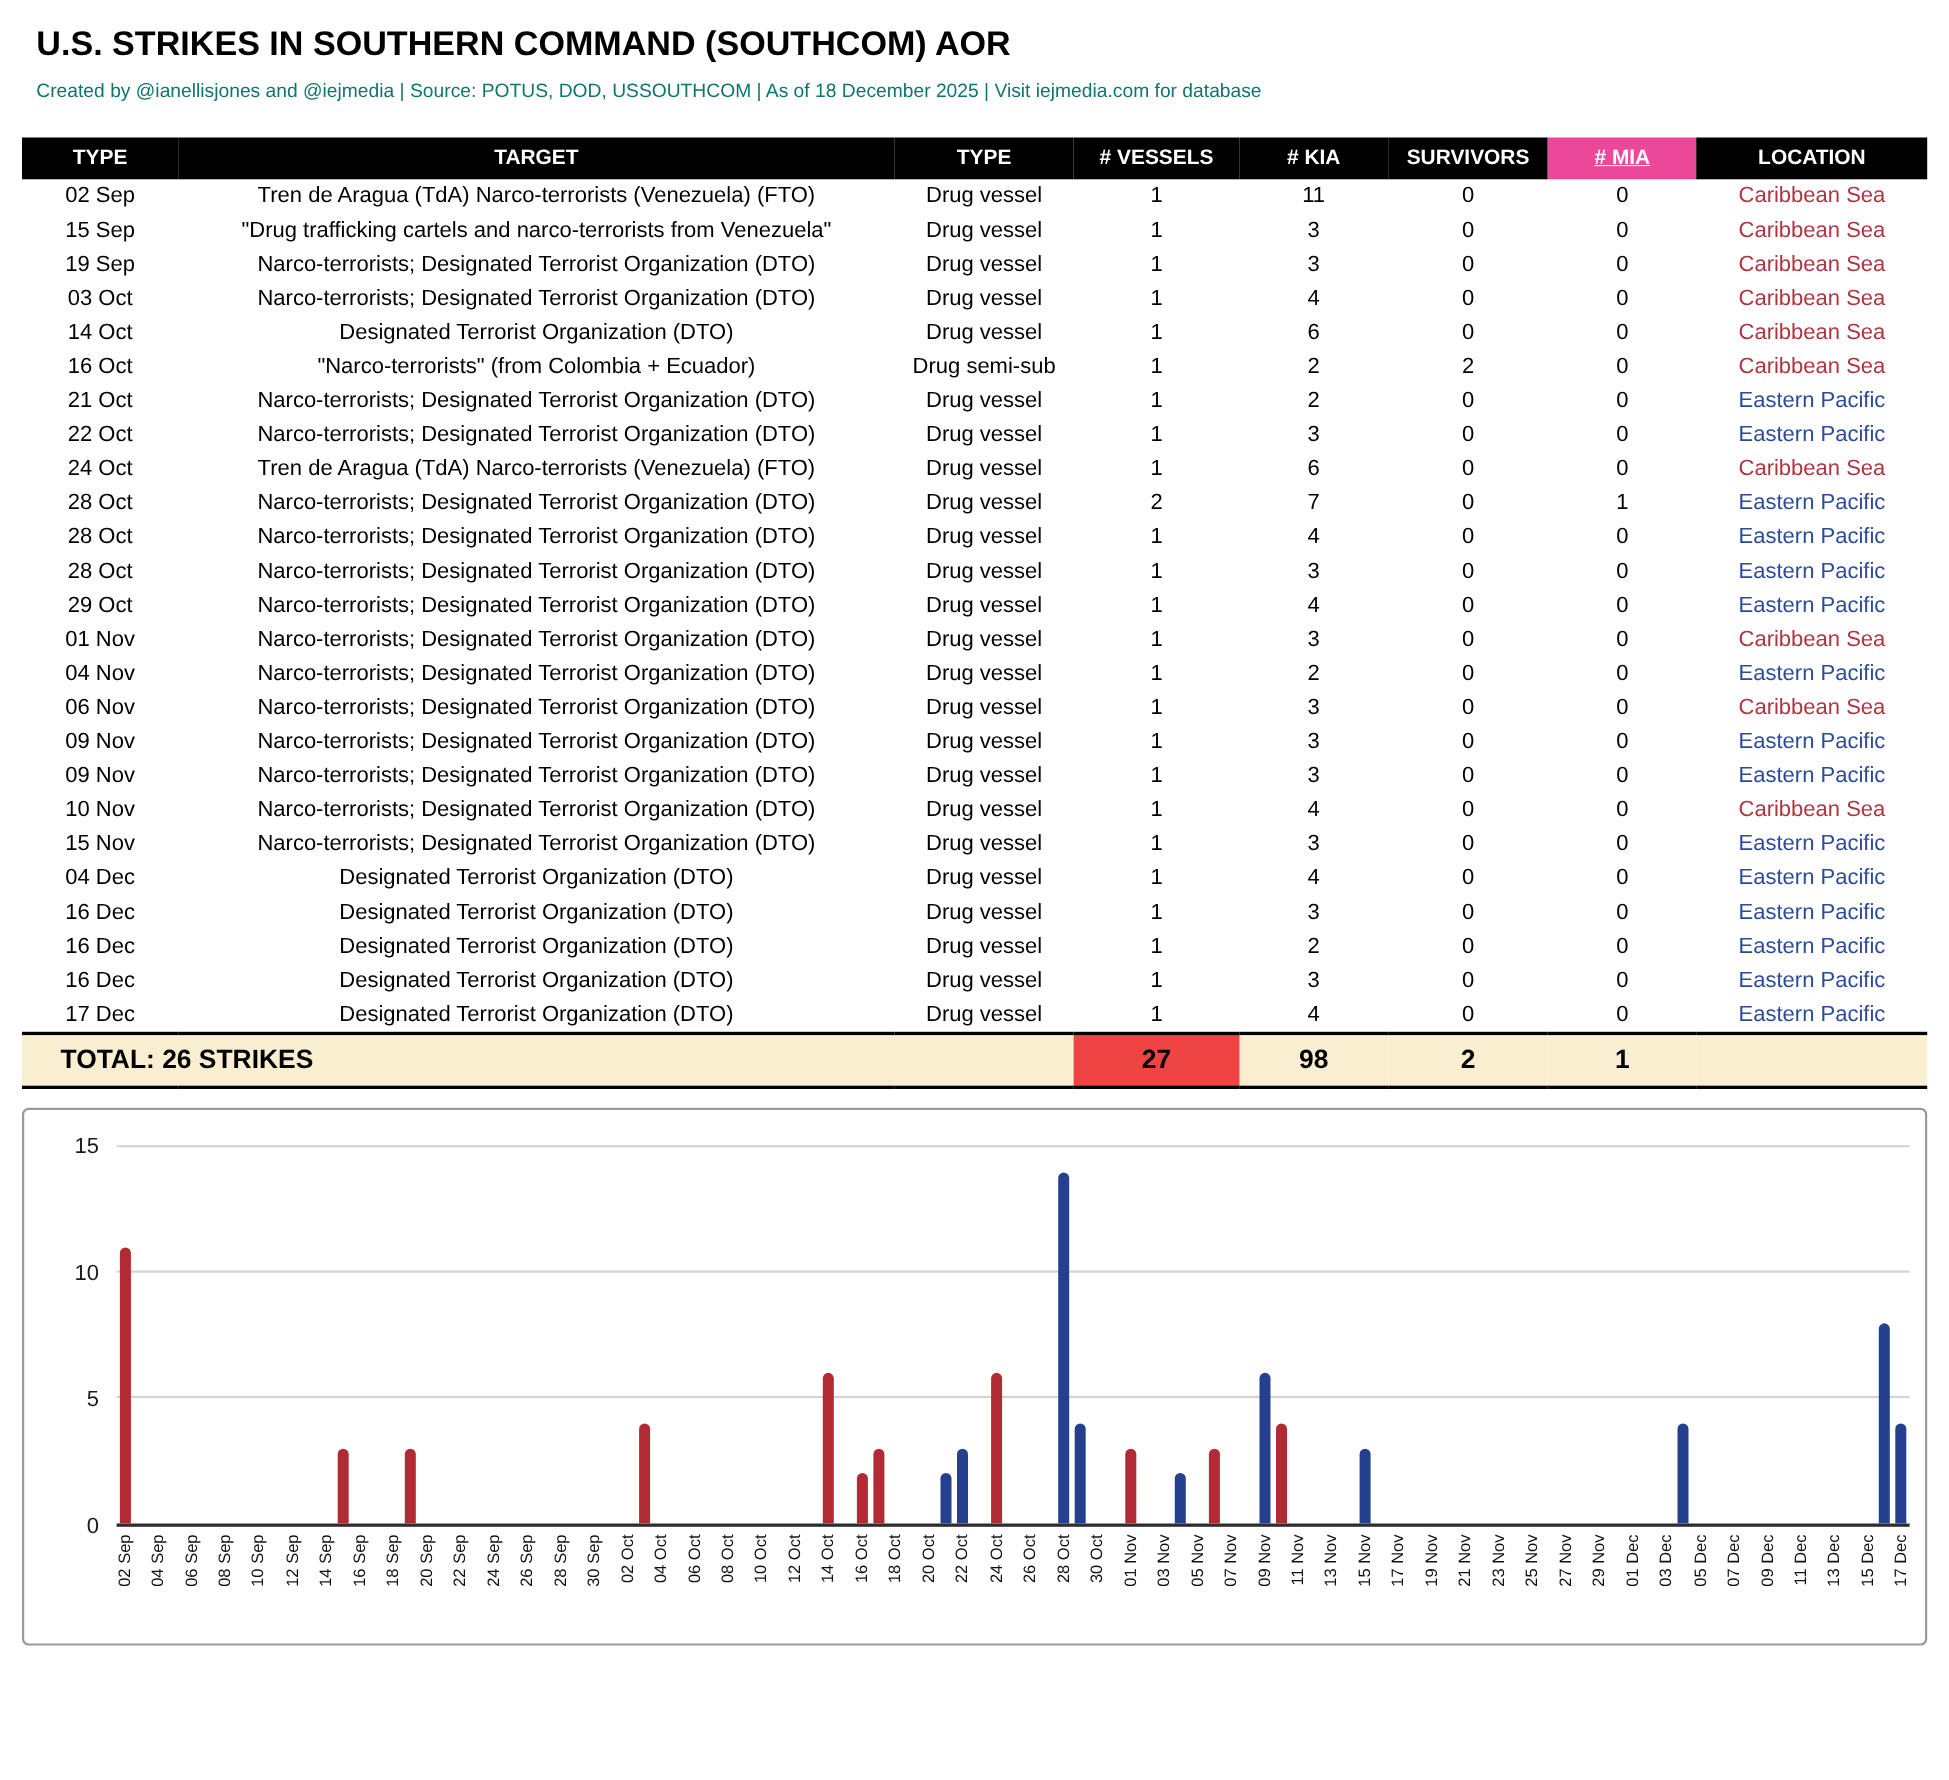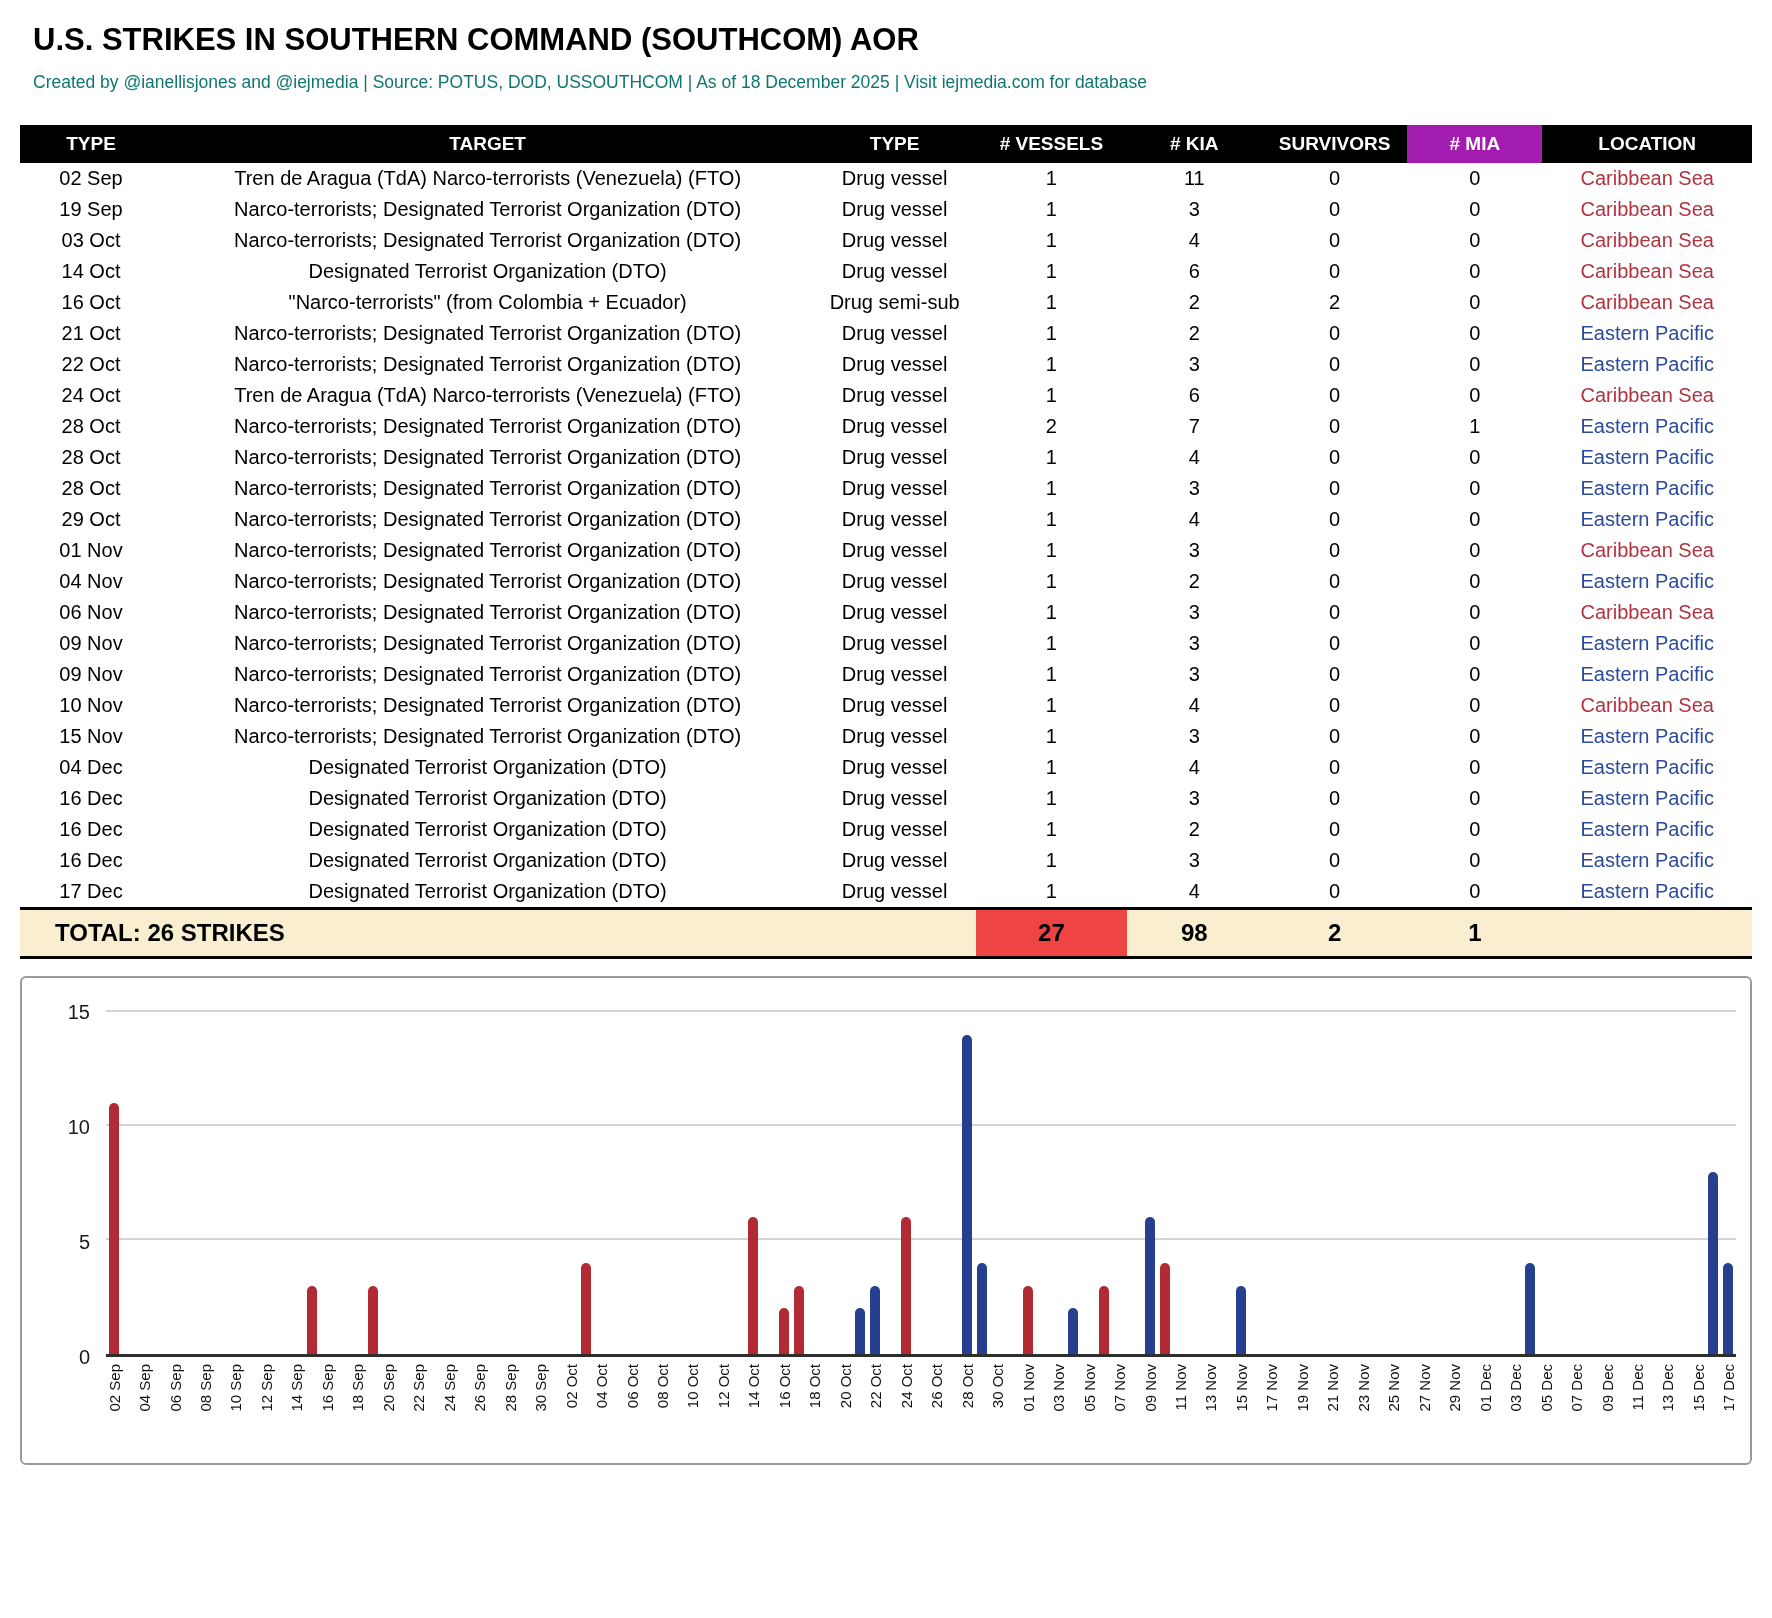--- a/index.html
+++ b/index.html
@@ -97,31 +97,41 @@
         <col style="width:12.1%">
     </colgroup>
     <thead>
       <tr id="header-row">
           <th style="background: rgb(0, 0, 0); color: rgb(255, 255, 255);">TYPE</th>
           <th style="background: rgb(0, 0, 0); color: rgb(255, 255, 255);">TARGET</th>
           <th style="background: rgb(0, 0, 0); color: rgb(255, 255, 255);">TYPE</th>
           <th style="background: rgb(0, 0, 0); color: rgb(255, 255, 255);"># VESSELS</th>
           <th style="background: rgb(0, 0, 0); color: rgb(255, 255, 255);"># KIA</th>
           <th style="background: rgb(0, 0, 0); color: rgb(255, 255, 255);">SURVIVORS</th>
-          <th style="background: #a21caf; color: rgb(255, 255, 255);"># MIA</th>
+          <th style="background: #ec4899; color: rgb(255, 255, 255); text-decoration: underline;"># MIA</th>
           <th style="background: rgb(0, 0, 0); color: rgb(255, 255, 255);">LOCATION</th>
         </tr>
     </thead>
     <tbody id="table-body">
         <tr>
           <td>02 Sep</td>
           <td>Tren de Aragua (TdA) Narco-terrorists (Venezuela) (FTO)</td>
           <td>Drug vessel</td>
           <td>1</td>
           <td>11</td>
+          <td>0</td>
+          <td>0</td>
+          <td class="loc" style="color: rgb(176, 52, 64);">Caribbean Sea</td>
+        </tr>
+        <tr>
+          <td>15 Sep</td>
+          <td>"Drug trafficking cartels and narco-terrorists from Venezuela"</td>
+          <td>Drug vessel</td>
+          <td>1</td>
+          <td>3</td>
           <td>0</td>
           <td>0</td>
           <td class="loc" style="color: rgb(176, 52, 64);">Caribbean Sea</td>
         </tr>
         <tr>
           <td>19 Sep</td>
           <td>Narco-terrorists; Designated Terrorist Organization (DTO)</td>
           <td>Drug vessel</td>
           <td>1</td>
           <td>3</td>

